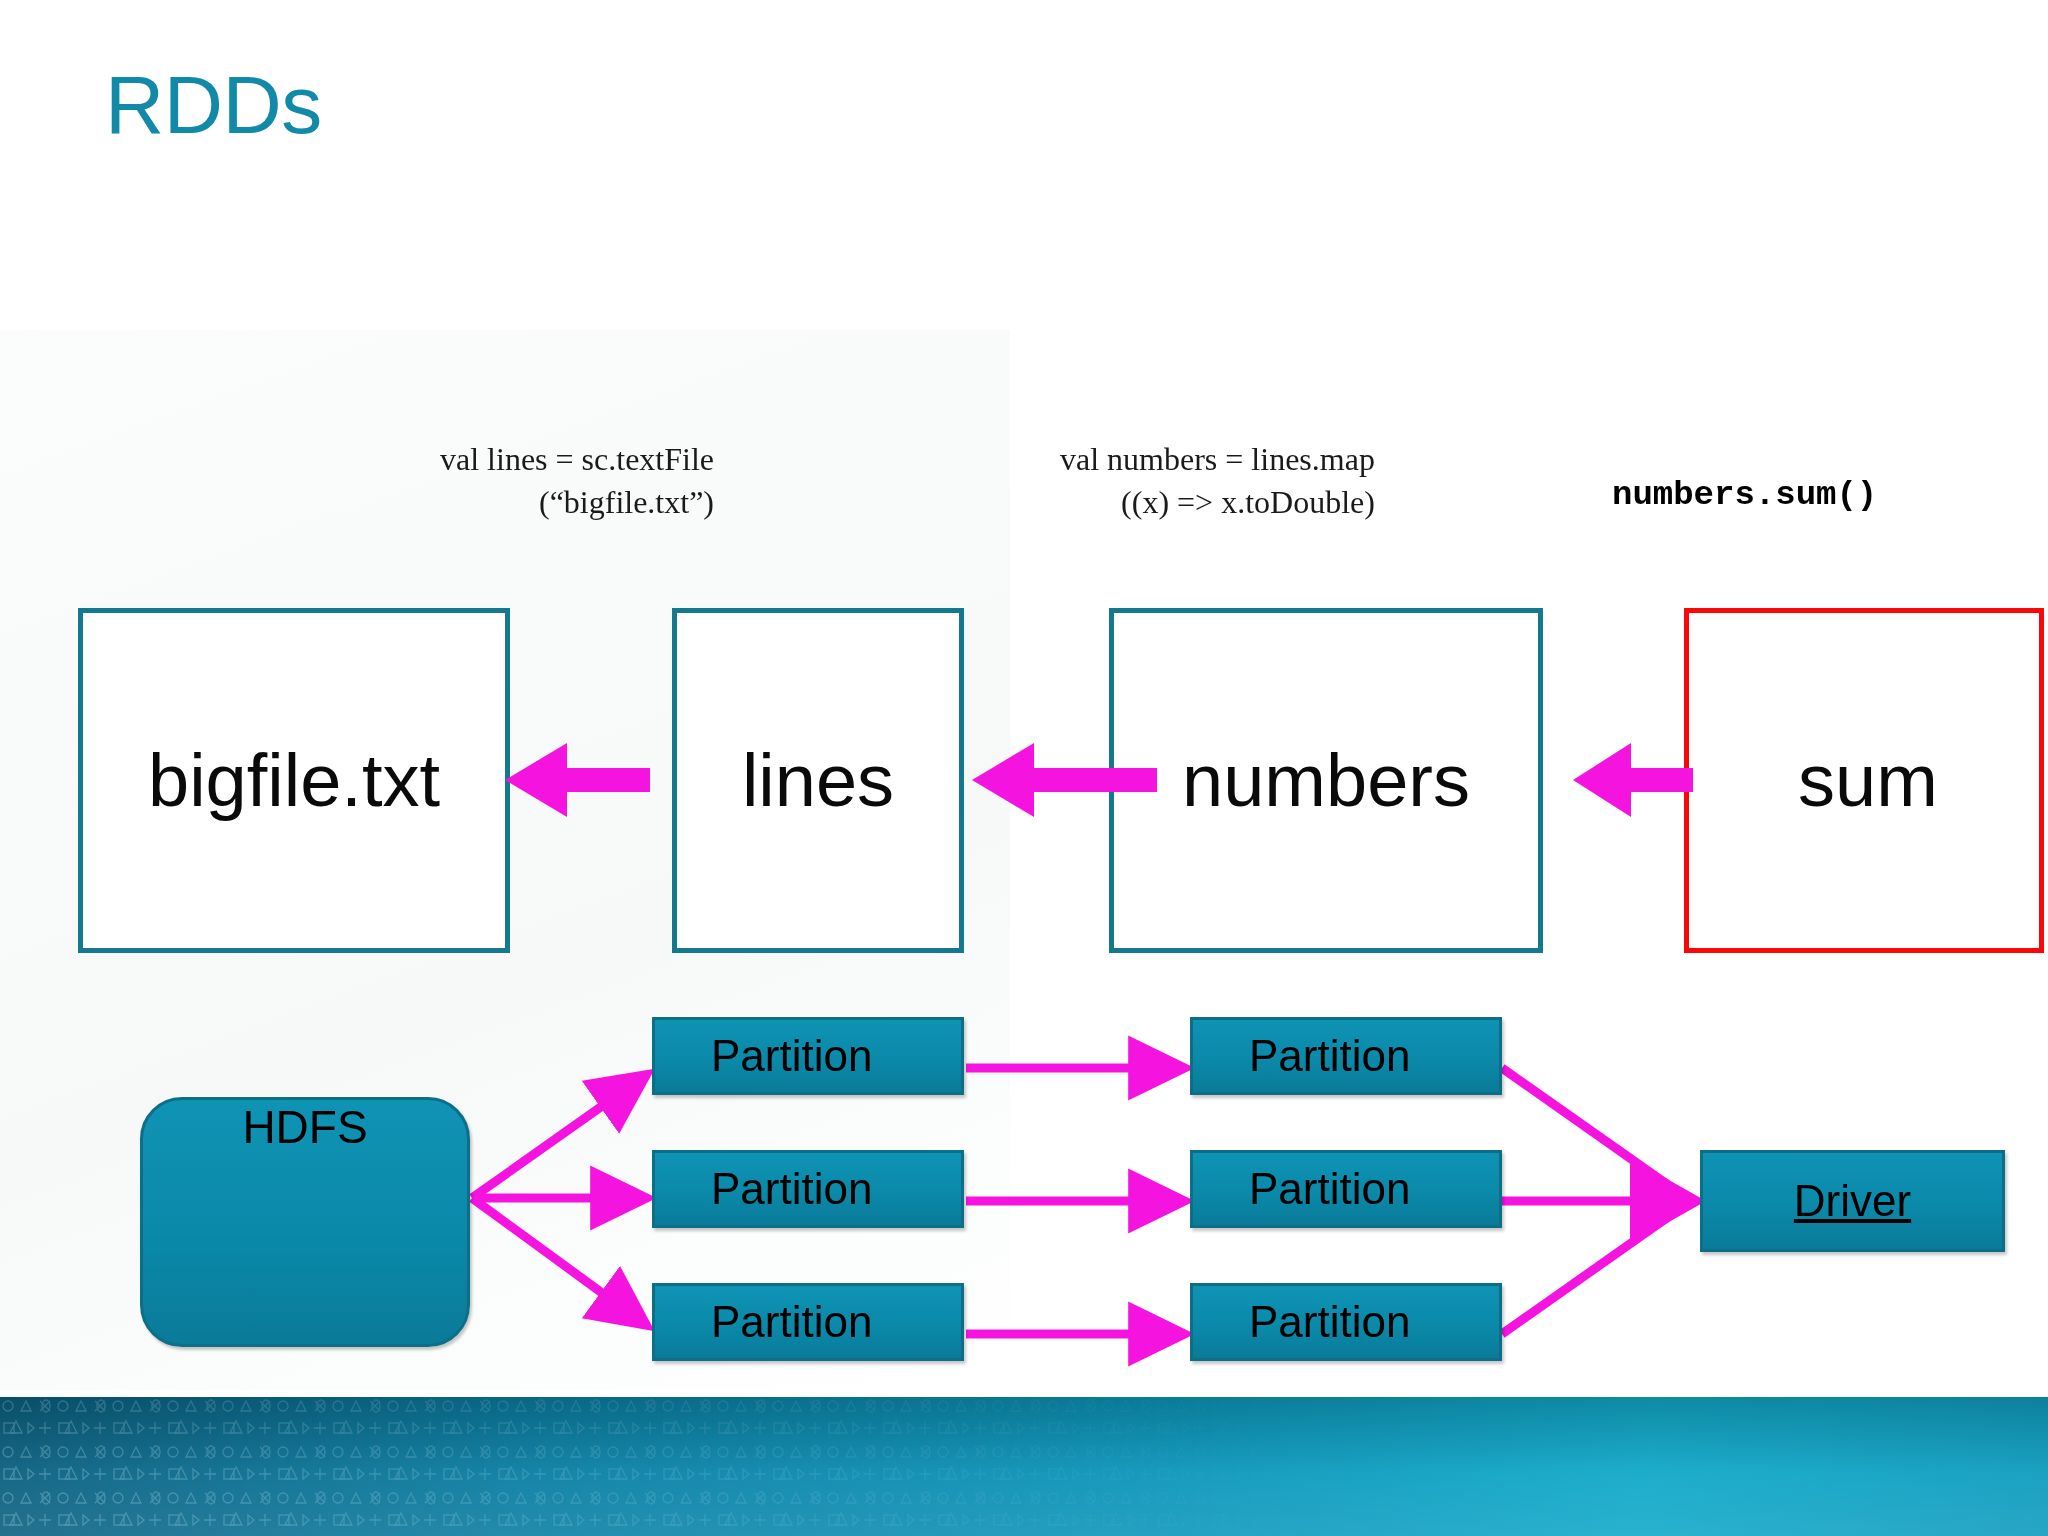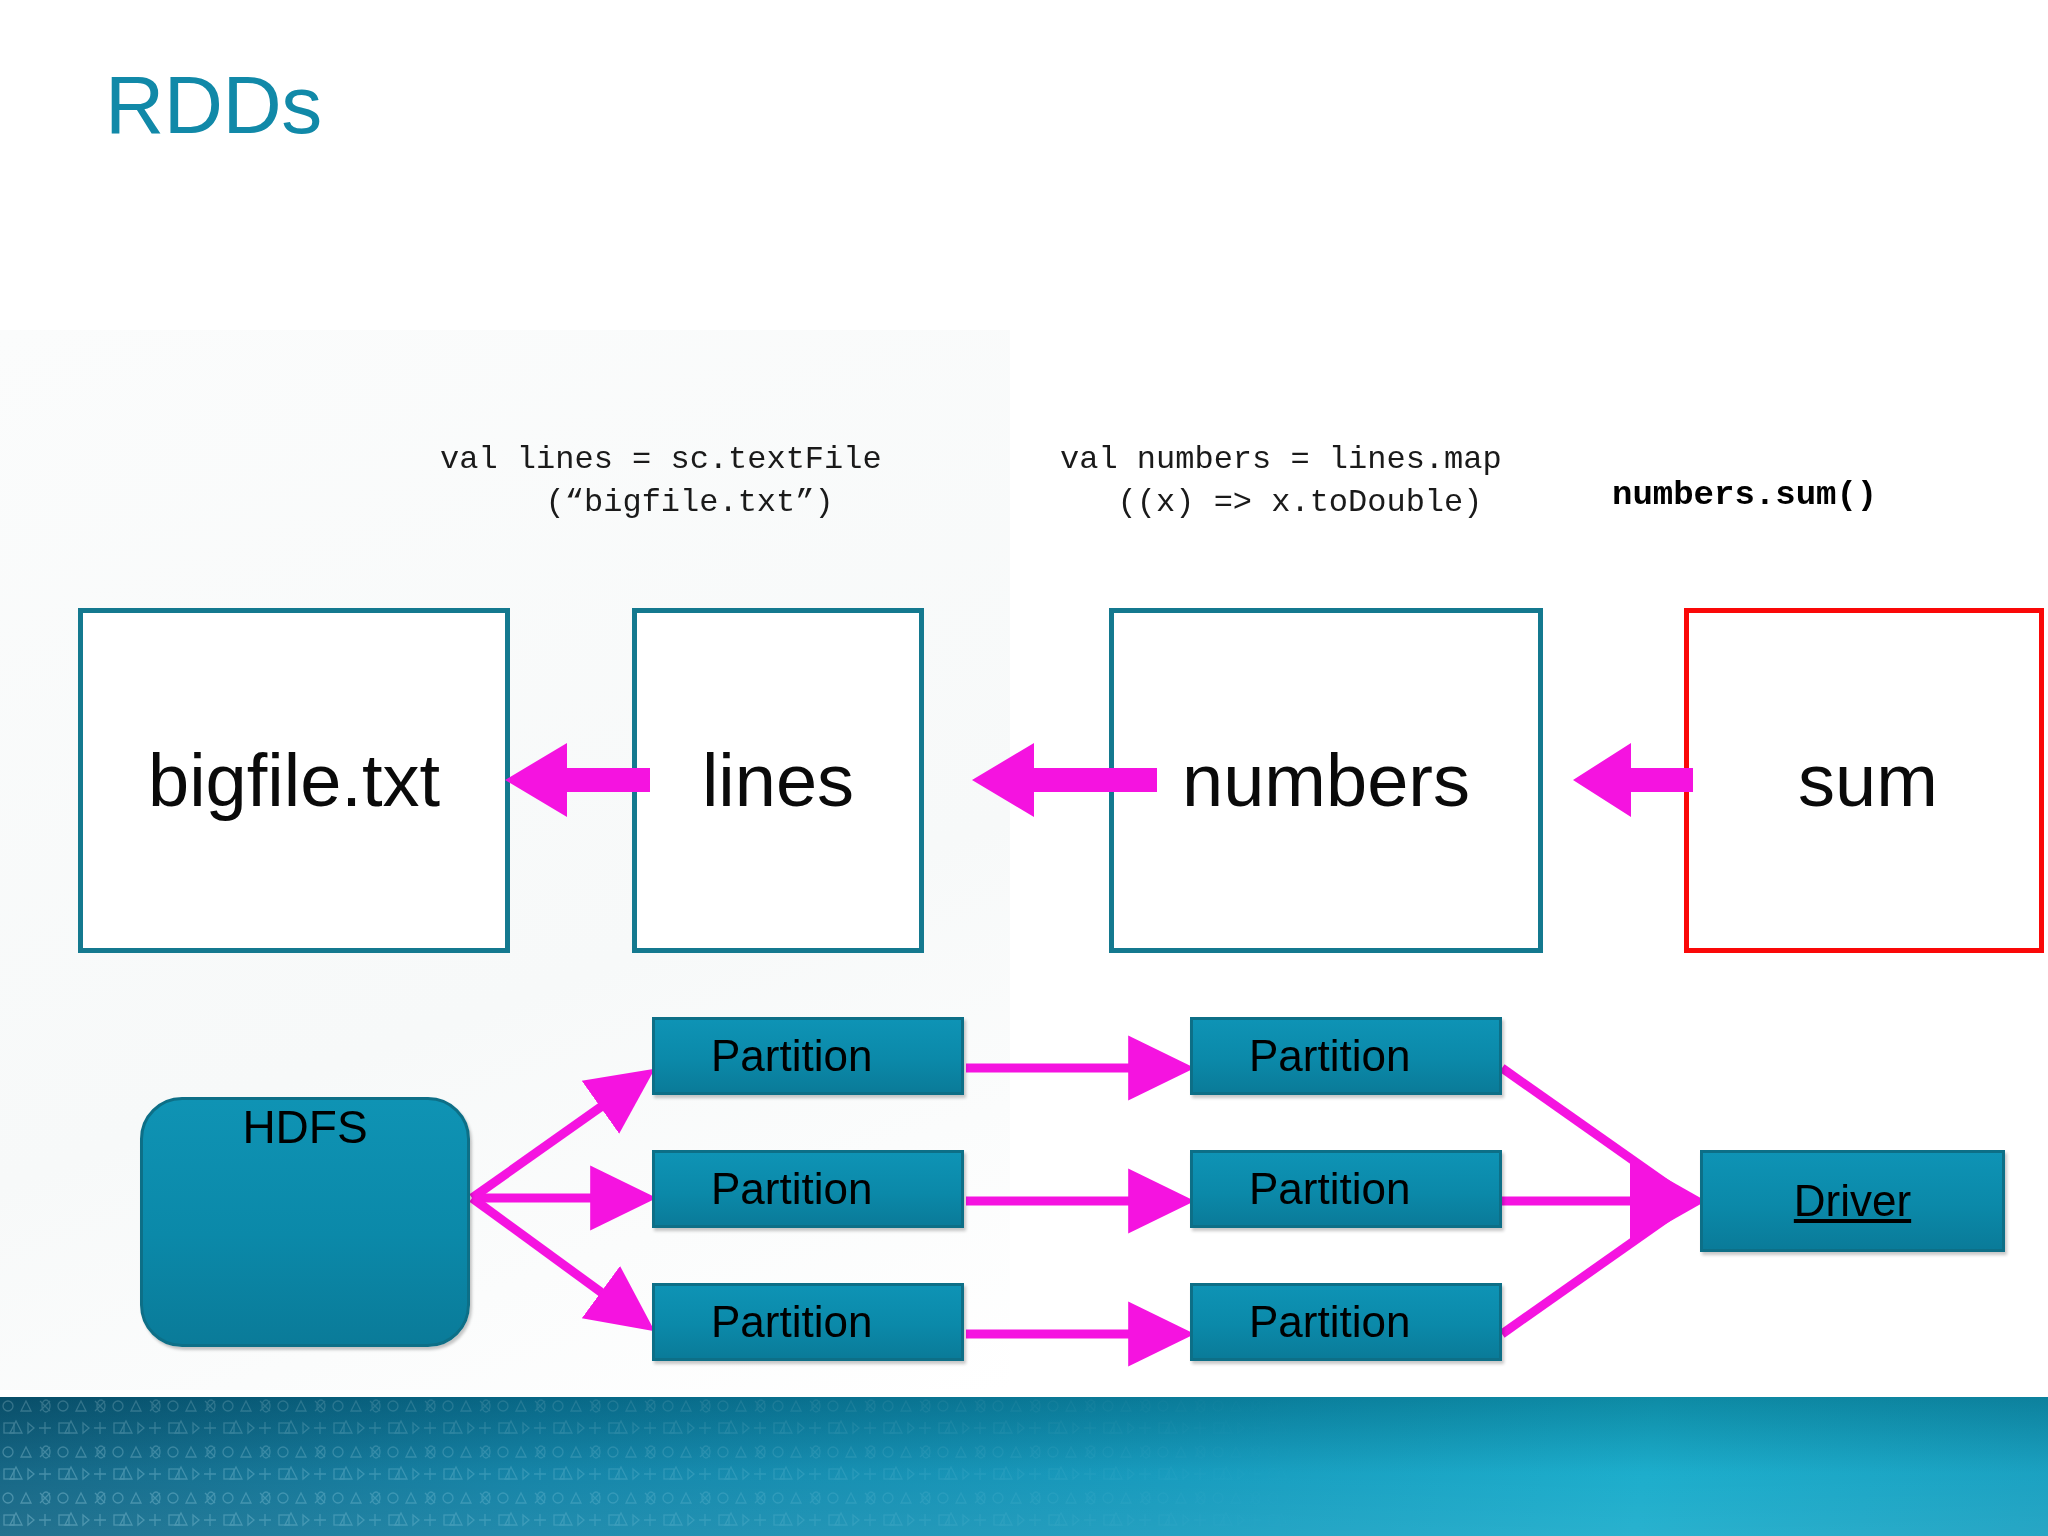--- a/index.html
+++ b/index.html
@@ -35,26 +35,26 @@
     line-height: 1.05;
     color: #1189a8;
     letter-spacing: -0.5px;
     font-weight: 400;
     white-space: nowrap;
   }
 
   
   .code-block {
     position: absolute;
-    font-family: Liberation Mono, monospace;
+    font-family: Liberation Serif, serif;
     font-size: 32px;
     line-height: 1.35;
     color: #1a1a1a;
     white-space: pre;
-    text-align: center;
+    text-align: right;
   }
   #code-lines   { left: 440px;  top: 438px; }
   #code-numbers { left: 1060px; top: 438px; }
   #code-sum {
     position: absolute;
     left: 1612px;
     top: 476px;
     font-family: "Liberation Mono", "DejaVu Sans Mono", monospace;
     font-size: 34px;
     font-weight: bold;
@@ -74,21 +74,21 @@
     align-items: center;
     justify-content: center;
   }
   .lineage-box .lbl {
     font-size: 74px;
     color: #0a0a0a;
     white-space: nowrap;
     font-weight: 400;
   }
   #box-bigfile { left: 78px;   width: 432px; }
-  #box-lines   { left: 632px;  width: 292px; }
+  #box-lines   { left: 672px;  width: 292px; }
   #box-numbers { left: 1109px; width: 434px; }
   #box-sum     { left: 1684px; width: 360px; border-color: #fa0808; padding-left: 8px; }
 
   
   .big-arrow {
     position: absolute;
     height: 90px;
     top: 735px;
     pointer-events: none;
   }

